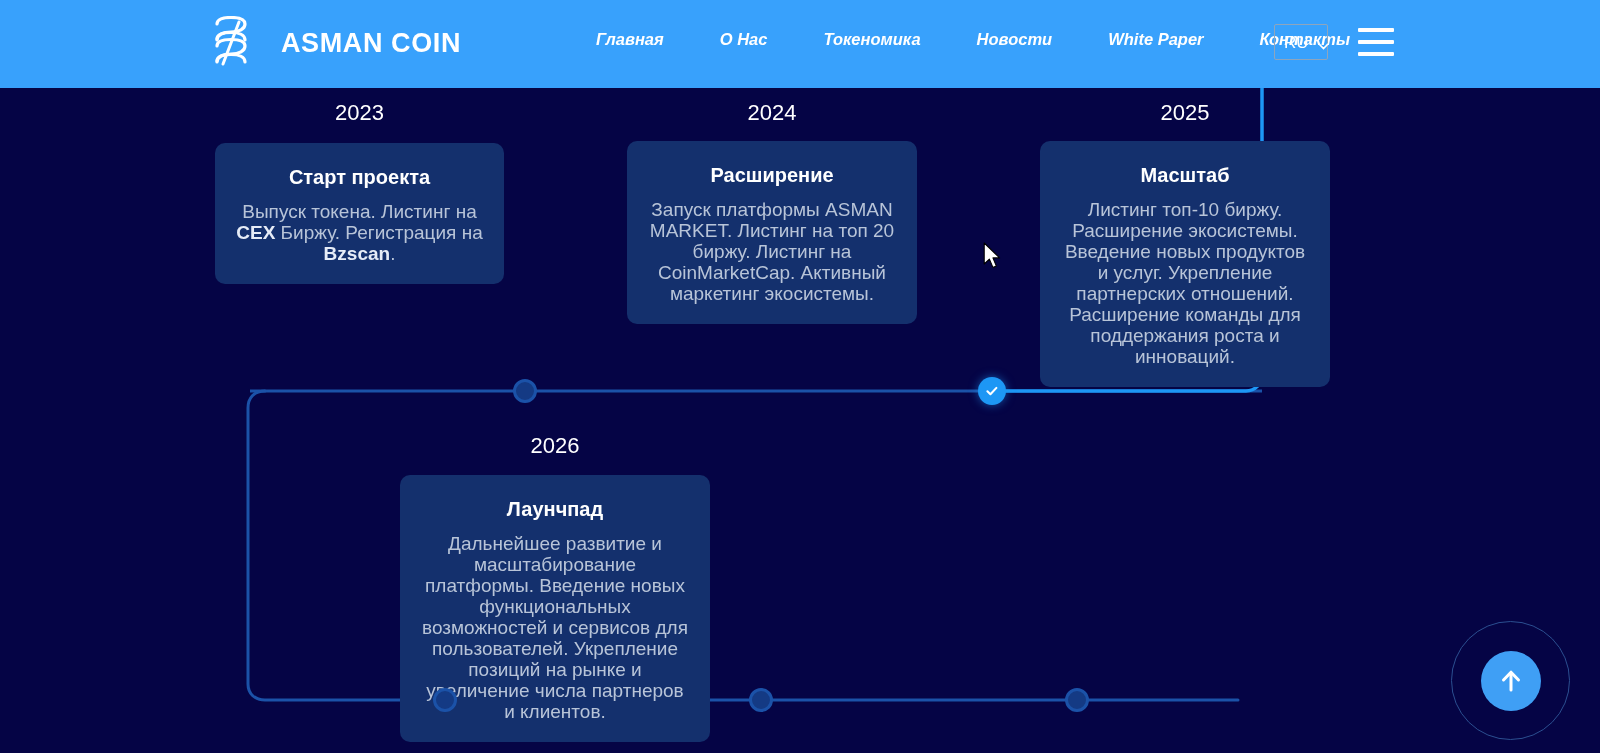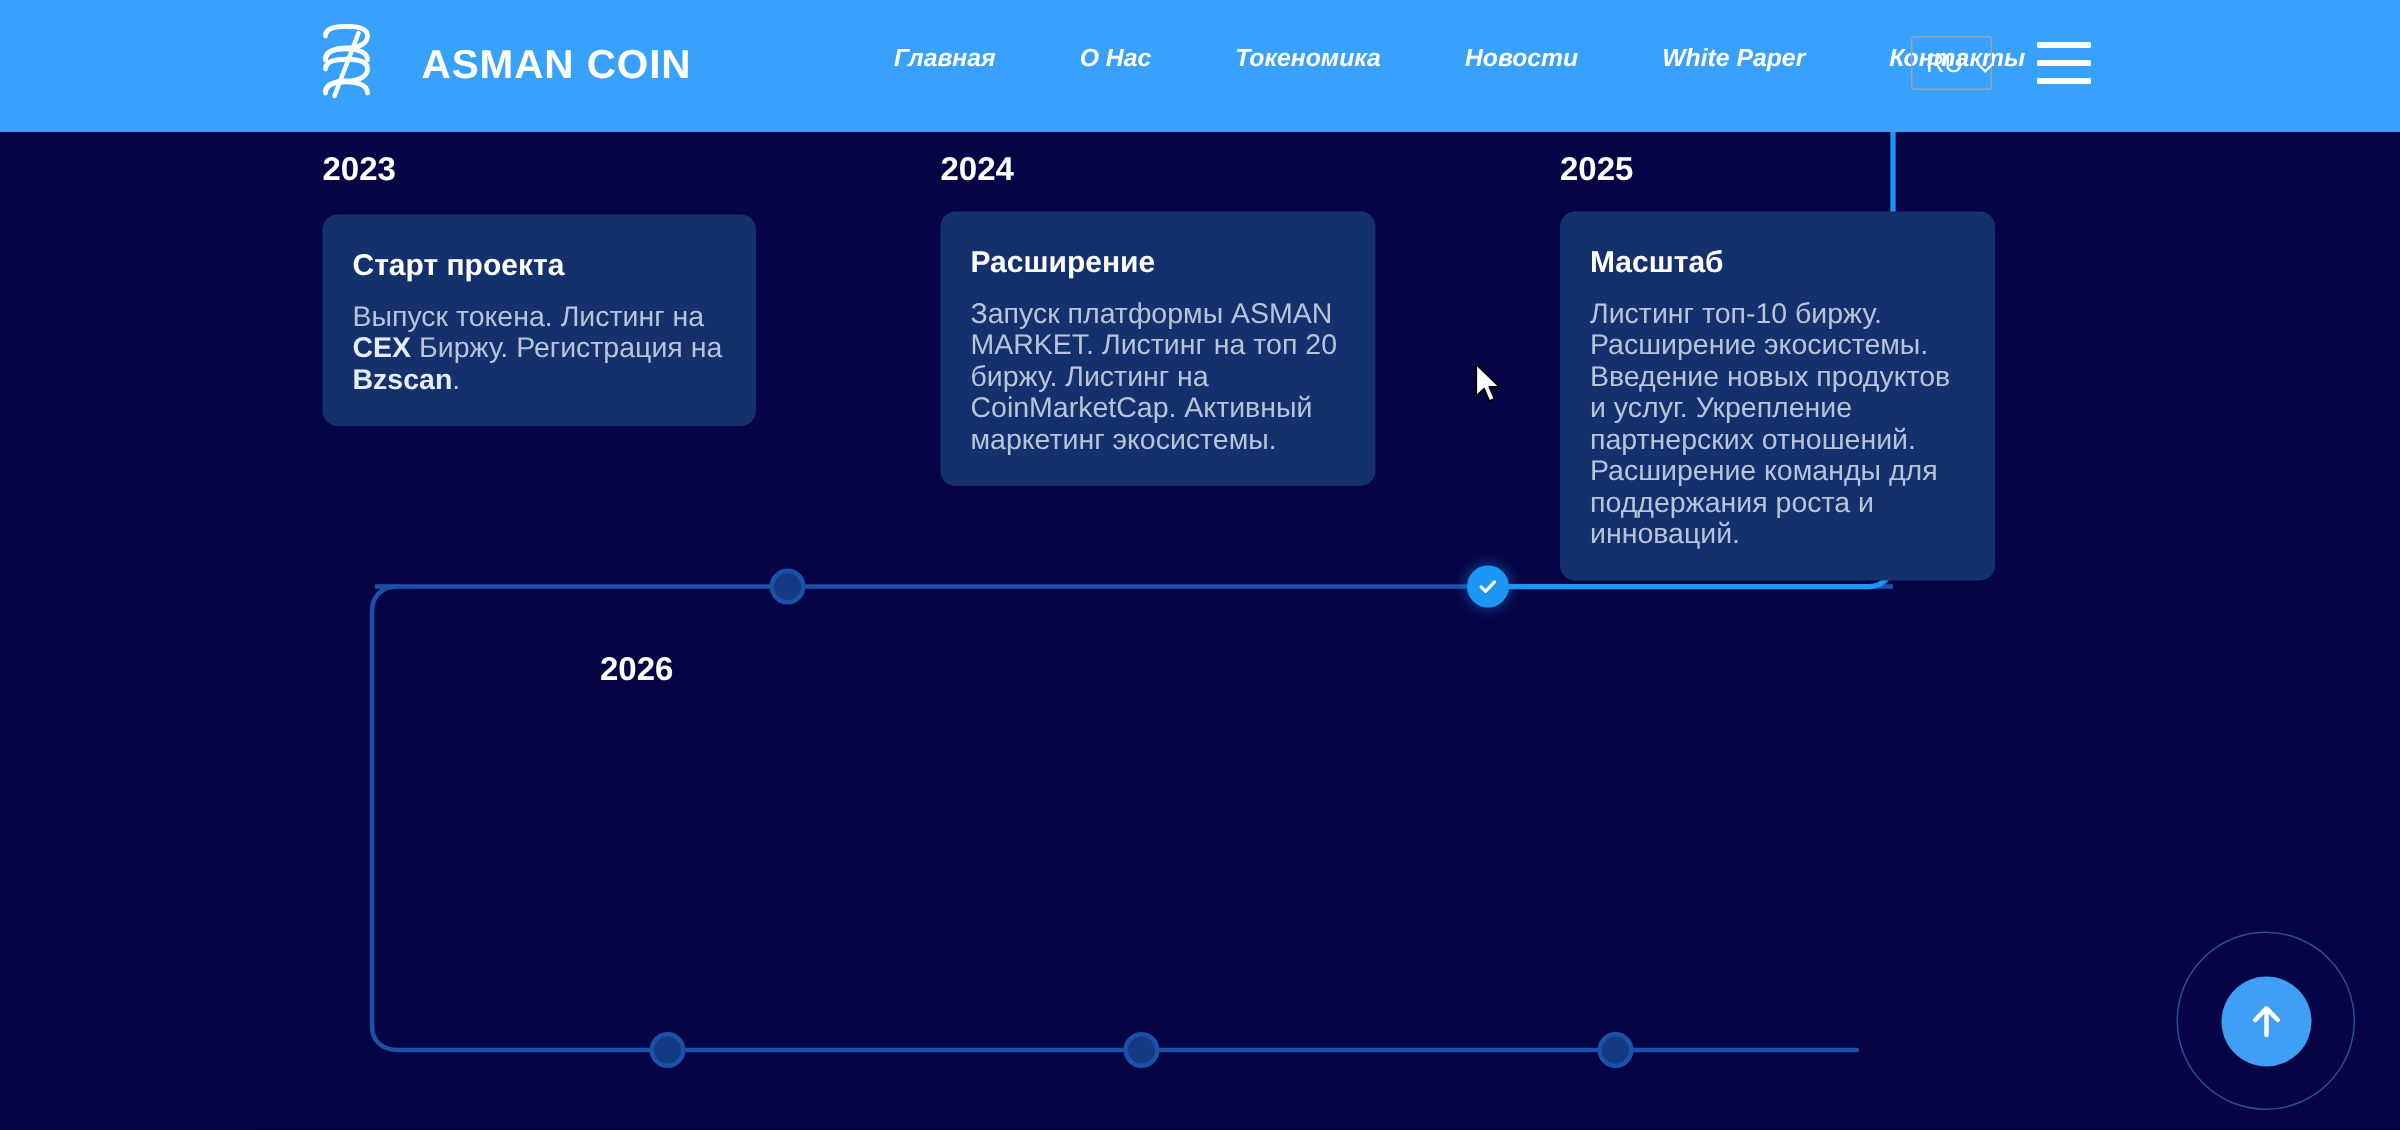--- a/index.html
+++ b/index.html
@@ -135,29 +135,31 @@
     top: 0; left: 0;
     width: 1600px;
     height: 665px;
     pointer-events: none;
   }
 
   .year-label {
     position: absolute;
     color: #ffffff;
     font-size: 22px;
-    font-weight: 700;
+    font-weight: 400;
+    text-align: center;
     white-space: nowrap;
   }
 
   .card {
     position: absolute;
     background: #14306d;
     border-radius: 10px;
     padding: 22px 20px 20px 20px;
+    text-align: center;
   }
 
   .card-title {
     color: #ffffff;
     font-size: 20px;
     font-weight: 700;
     margin-bottom: 12px;
     line-height: 1.2;
   }
 
@@ -309,20 +311,24 @@
   <div class="card" id="card-2024">
     <div class="card-title">Расширение</div>
     <div class="card-desc">Запуск платформы ASMAN MARKET. Листинг на топ 20 биржу. Листинг на CoinMarketCap. Активный маркетинг экосистемы.</div>
   </div>
 
   <div class="card" id="card-2025">
     <div class="card-title">Масштаб</div>
     <div class="card-desc">Листинг топ-10 биржу. Расширение экосистемы. Введение новых продуктов и услуг. Укрепление партнерских отношений. Расширение команды для поддержания роста и инноваций.</div>
   </div>
 
+  <div class="card" id="card-2026">
+    <div class="card-title">Лаунчпад</div>
+    <div class="card-desc">Дальнейшее развитие и масштабирование платформы. Введение новых функциональных возможностей и сервисов для пользователей. Укрепление позиций на рынке и увеличение числа партнеров и клиентов.</div>
+  </div>
 
   <div class="node" style="left:513px; top:291px;"></div>
 
   <div class="node-active" style="left:978px; top:289px;">
     <span>
       <svg class="check-icon" viewBox="0 0 16 16" fill="none" aria-hidden="true">
         <path d="M3.4 8.3 L6.4 11.2 L12.4 4.9" stroke="#ffffff" stroke-width="2.1" stroke-linecap="round" stroke-linejoin="round" fill="none"></path>
       </svg>
     </span>
   </div>

